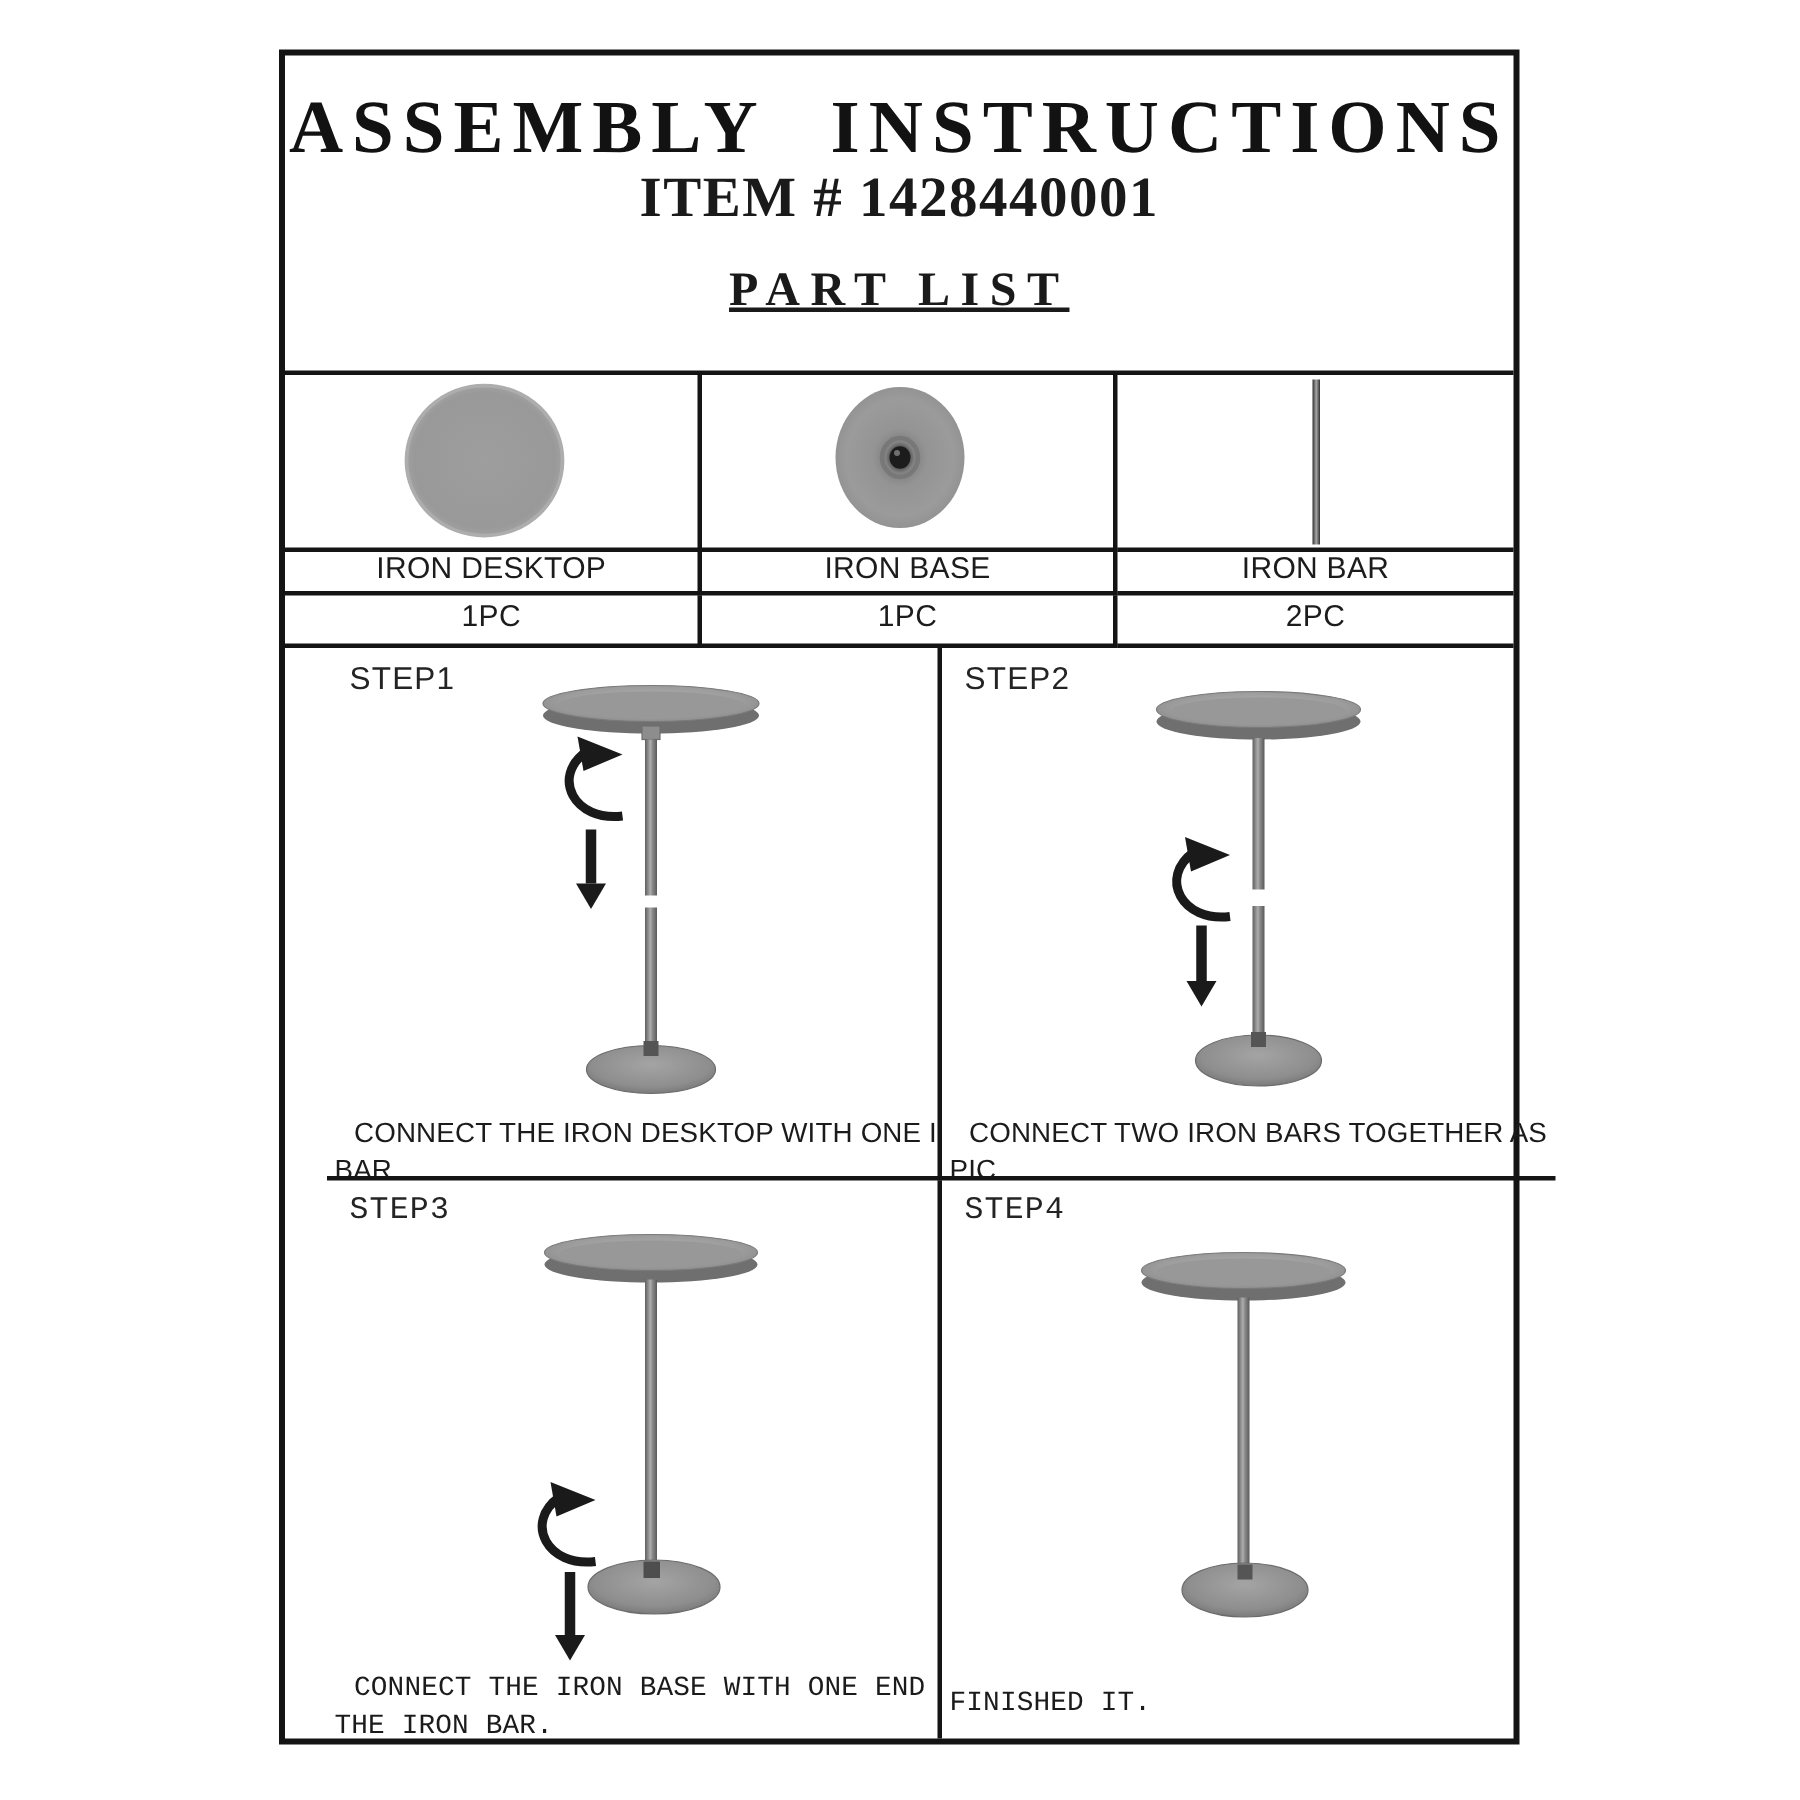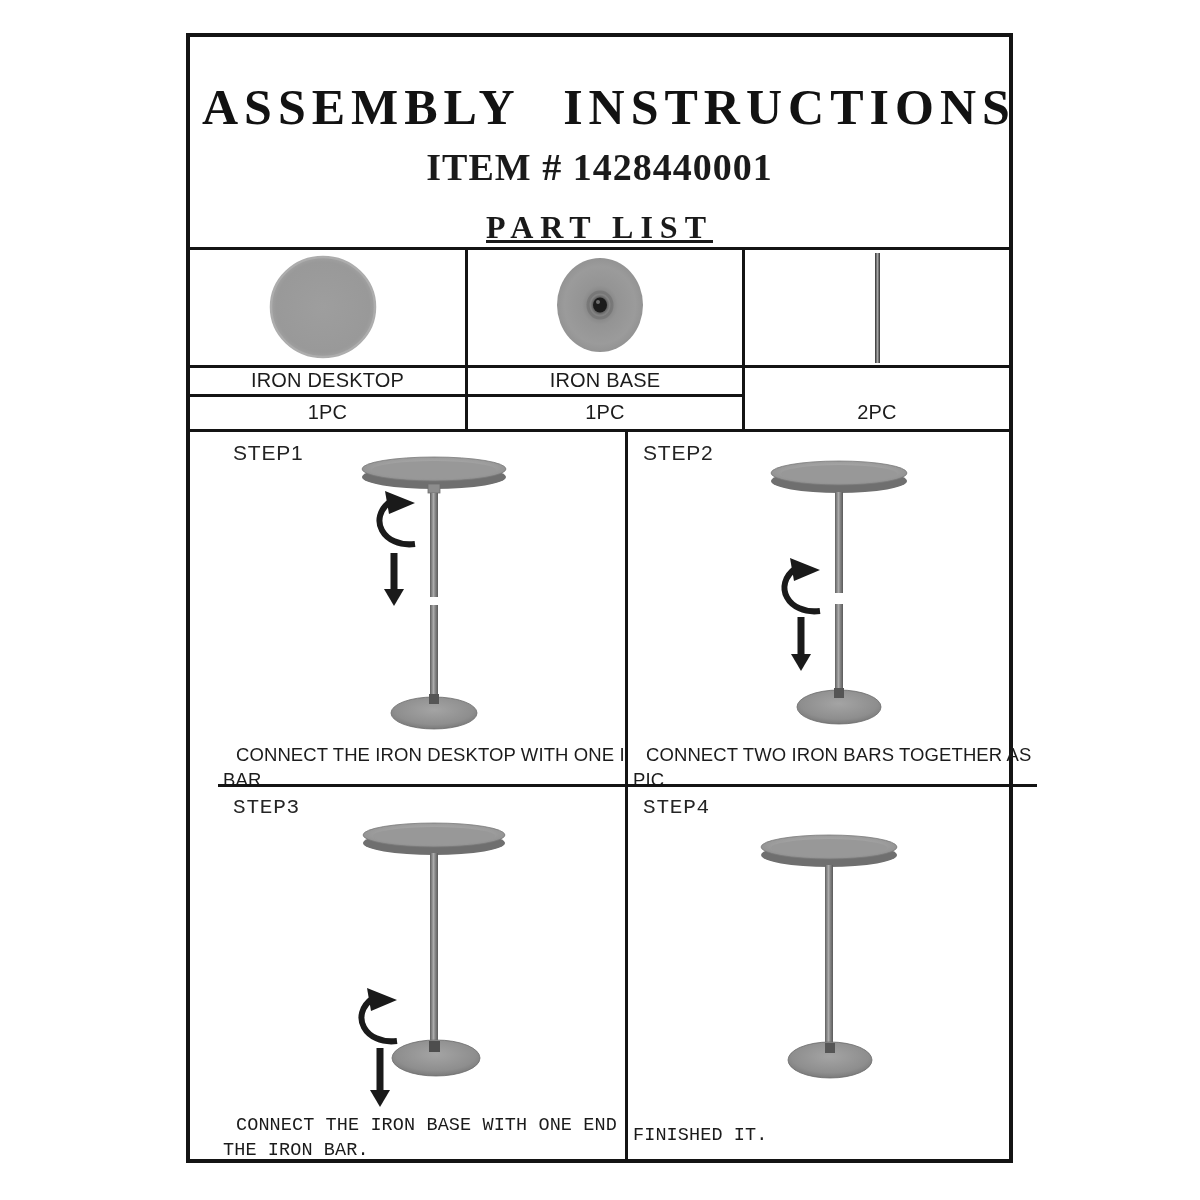--- a/index.html
+++ b/index.html
@@ -11,21 +11,21 @@
   .sheet{
     position:absolute;left:186px;top:33px;width:827px;height:1130px;
     border:4px solid #141414;box-sizing:border-box;background:#fff;
   }
   
   .title-block{
     position:absolute;left:0;top:0;width:819px;height:213px;
     border-bottom:3px solid #141414;box-sizing:border-box;text-align:center;
   }
   .doc-title{
-    margin:12px;padding-top:32px;
+    margin:0;padding-top:21px;
     font-family:"Liberation Serif", serif;font-weight:700;font-size:50px;line-height:52px;
     letter-spacing:6px;word-spacing:26px;color:#121212;white-space:nowrap;
   }
   .item-line{
     margin-top:0;font-family:"Liberation Serif", serif;font-weight:700;
     font-size:38px;line-height:44px;letter-spacing:1px;white-space:nowrap;
   }
   .part-list-heading{
     margin-top:16px;font-family:"Liberation Serif", serif;font-weight:700;
     font-size:32px;line-height:44px;letter-spacing:7px;white-space:nowrap;text-decoration:underline;
@@ -138,20 +138,23 @@
         </svg>
       </div>
     </div>
     <div class="p-row row-name">
       <div class="p-cell">
         <div class="p-text">IRON DESKTOP</div>
       </div>
       <div class="p-cell">
         <div class="p-text">IRON BASE</div>
       </div>
+      <div class="p-cell last">
+        <div class="p-text">IRON BAR</div>
+      </div>
     </div>
     <div class="p-row row-qty">
       <div class="p-cell">
         <div class="p-text">1PC</div>
       </div>
       <div class="p-cell">
         <div class="p-text">1PC</div>
       </div>
       <div class="p-cell last">
         <div class="p-text">2PC</div>

